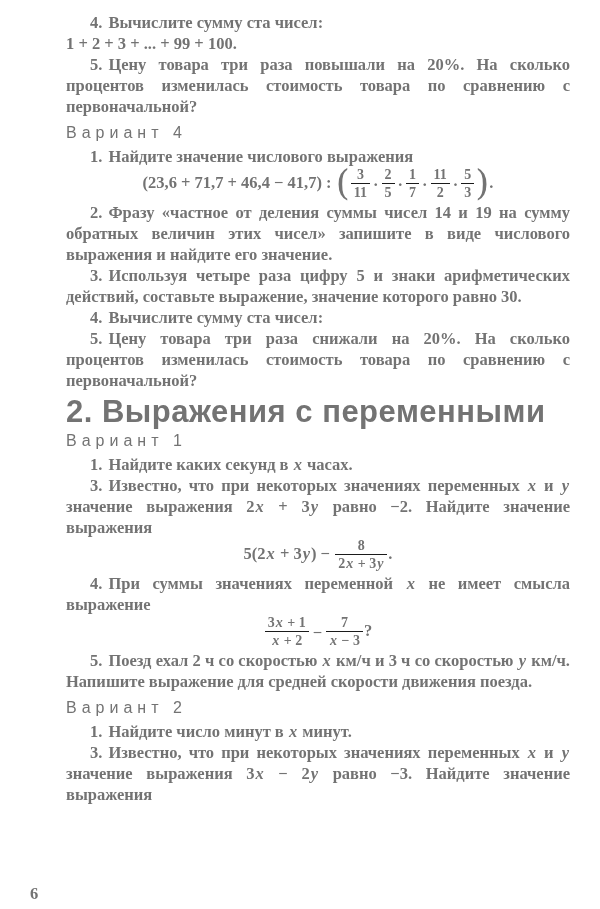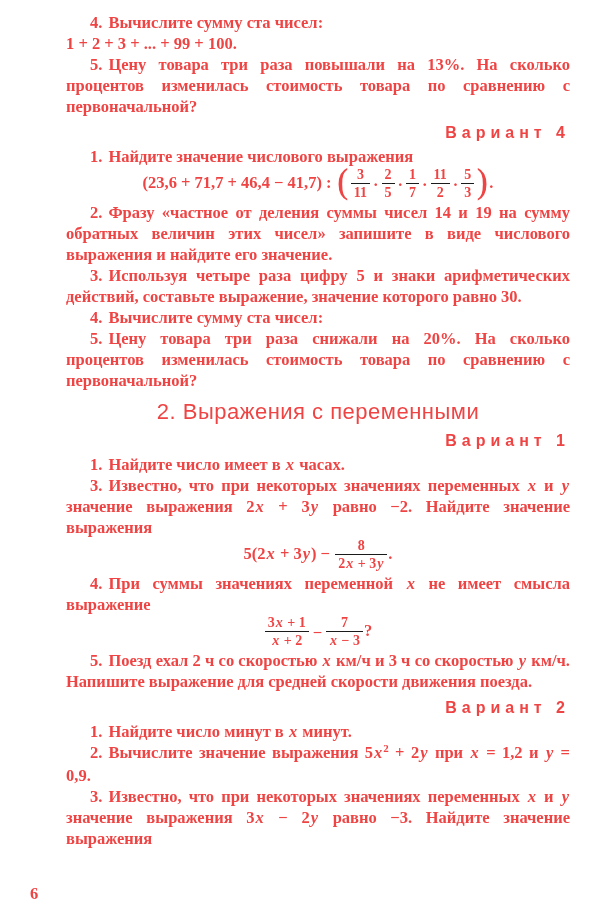--- a/index.html
+++ b/index.html
@@ -3,53 +3,52 @@
 <meta charset="utf-8">
 <style>
   html, body { margin: 0; padding: 0; background: #e8e8e8; }
   .page {
     position: relative;
     width: 600px;
     height: 909px;
     margin: 0 auto;
     background: #ffffff;
     overflow: hidden;
-    color: #ef4444;
+    color: #737373;
     font-family: "Liberation Serif", "DejaVu Serif", serif;
     font-weight: 700;
   }
   .content {
     position: absolute;
     left: 66px;
     top: 12px;
     width: 504px;
     font-size: 16.5px;
     line-height: 21px;
     text-align: justify;
   }
   p { margin: 0; }
   .item { text-indent: 24px; }
   .inum { margin-right: 6px; }
   .center { text-align: left; text-indent: 0; }
   .vheading {
     font-family: "Liberation Sans", "DejaVu Sans", sans-serif;
     font-size: 16px;
-    font-weight: 700;
+    font-weight: 400;
     letter-spacing: 5px;
-    text-align: right;
+    text-align: left;
     text-indent: 0;
     margin: 5px 0 3px 0;
   }
   .sheading {
     font-family: "Liberation Sans", "DejaVu Sans", sans-serif;
-    font-size: 22px;
-    font-weight: 400;
+    font-size: 31px;
+    font-weight: 700;
     letter-spacing: 0.5px;
     line-height: 26px;
-    text-align: center;
     text-indent: 0;
     margin: 8px 0 3px 0;
   }
   .formula {
     text-align: center;
     text-indent: 0;
     line-height: 15px;
     margin: 1px 0;
     white-space: nowrap;
   }
@@ -87,56 +86,55 @@
   }
 </style>
 </head>
 <body>
 
 <div class="page">
   <div class="content">
 
     <p class="item"><span class="inum">4.</span><span>Вычислите сумму ста чисел:</span></p>
     <p class="center">1 + 2 + 3 + ... + 99 + 100.</p>
-    <p class="item"><span class="inum">5.</span><span>Цену товара три раза повышали на 13%. На сколько процентов изменилась стоимость товара по сравнению с первоначальной?</span></p>
+    <p class="item"><span class="inum">5.</span><span>Цену товара три раза повышали на 20%. На сколько процентов изменилась стоимость товара по сравнению с первоначальной?</span></p>
 
     <p class="vheading">Вариант 4</p>
 
     <p class="item"><span class="inum">1.</span><span>Найдите значение числового выражения</span></p>
 
     <div class="formula">
       <span>(23,6 + 71,7 + 46,4 − 41,7) : </span><span class="bigp">(</span><span class="frac"><span class="fnum">3</span><span class="fden">11</span></span><span class="mdot">·</span><span class="frac"><span class="fnum">2</span><span class="fden">5</span></span><span class="mdot">·</span><span class="frac"><span class="fnum">1</span><span class="fden">7</span></span><span class="mdot">·</span><span class="frac"><span class="fnum">11</span><span class="fden">2</span></span><span class="mdot">·</span><span class="frac"><span class="fnum">5</span><span class="fden">3</span></span><span class="bigp">)</span><span>.</span>
     </div>
 
     <p class="item"><span class="inum">2.</span><span>Фразу «частное от деления суммы чисел 14 и 19 на сумму обратных величин этих чисел» запишите в виде числового выражения и найдите его значение.</span></p>
     <p class="item"><span class="inum">3.</span><span>Используя четыре раза цифру 5 и знаки арифметических действий, составьте выражение, значение которого равно 30.</span></p>
     <p class="item"><span class="inum">4.</span><span>Вычислите сумму ста чисел:</span></p>
     <p class="item"><span class="inum">5.</span><span>Цену товара три раза снижали на 20%. На сколько процентов изменилась стоимость товара по сравнению с первоначальной?</span></p>
 
     <h2 class="sheading">2. Выражения с переменными</h2>
 
     <p class="vheading">Вариант 1</p>
 
-    <p class="item"><span class="inum">1.</span><span><span>Найдите число имеет в </span><span class="v">x</span><span> часах.</span></span></p>
+    <p class="item"><span class="inum">1.</span><span><span>Найдите каких секунд в </span><span class="v">x</span><span> часах.</span></span></p>
     <p class="item"><span class="inum">3.</span><span><span>Известно, что при некоторых значениях переменных </span><span class="v">x</span><span> и </span><span class="v">y</span><span> значение выражения 2</span><span class="v">x</span><span> + 3</span><span class="v">y</span><span> равно −2. Найдите значение выражения</span></span></p>
 
     <div class="formula">
       <span><span>5(2</span><span class="v">x</span><span> + 3</span><span class="v">y</span><span>) − </span></span><span class="frac"><span class="fnum"><span>8</span></span><span class="fden"><span>2</span><span class="v">x</span><span> + 3</span><span class="v">y</span></span></span><span>.</span>
     </div>
 
     <p class="item"><span class="inum">4.</span><span><span>При суммы значениях переменной </span><span class="v">x</span><span> не имеет смысла выражение</span></span></p>
 
     <div class="formula">
       <span class="frac"><span class="fnum"><span>3</span><span class="v">x</span><span> + 1</span></span><span class="fden"><span class="v">x</span><span> + 2</span></span></span><span class="msign">−</span><span class="frac"><span class="fnum"><span>7</span></span><span class="fden"><span class="v">x</span><span> − 3</span></span></span><span>?</span>
     </div>
 
     <p class="item"><span class="inum">5.</span><span><span>Поезд ехал 2 ч со скоростью </span><span class="v">x</span><span> км/ч и 3 ч со скоростью </span><span class="v">y</span><span> км/ч. Напишите выражение для средней скорости движения поезда.</span></span></p>
 
     <p class="vheading">Вариант 2</p>
 
     <p class="item"><span class="inum">1.</span><span><span>Найдите число минут в </span><span class="v">x</span><span> минут.</span></span></p>
-    <p class="item"><span class="inum">2.</span><span><span>Вычислите значение выражения 5</span><span class="v">x</span><span class="sup">2</span><span> + 2</span><span class="v">y</span><span> при </span><span class="v">x</span><span> = 1,2 и </span><span class="v">y</span><span> = 0,9.</span></span></p>
     <p class="item"><span class="inum">3.</span><span><span>Известно, что при некоторых значениях переменных </span><span class="v">x</span><span> и </span><span class="v">y</span><span> значение выражения 3</span><span class="v">x</span><span> − 2</span><span class="v">y</span><span> равно −3. Найдите значение выражения</span></span></p>
 
   </div>
 
   <div class="pagenum">6</div>
 </div>
 
 </body></html>

